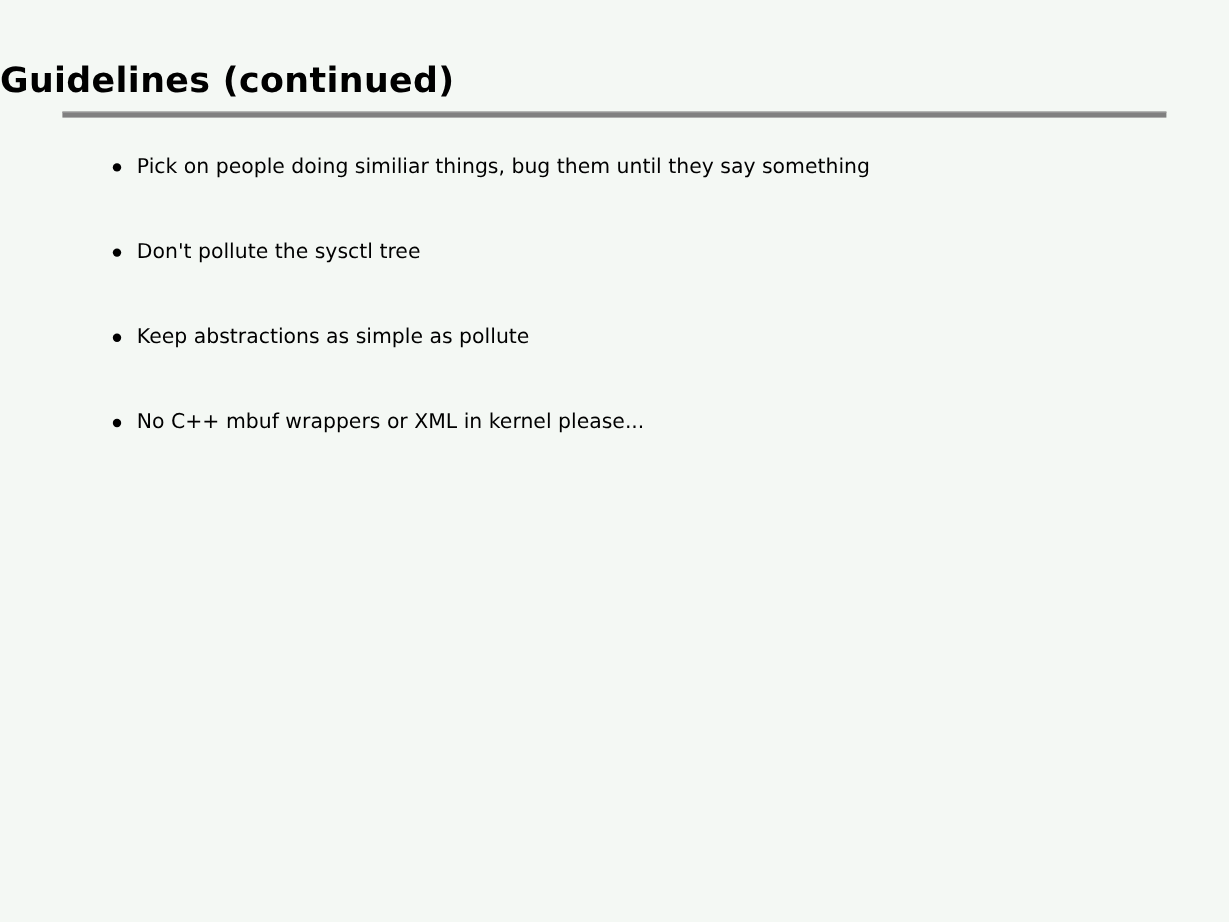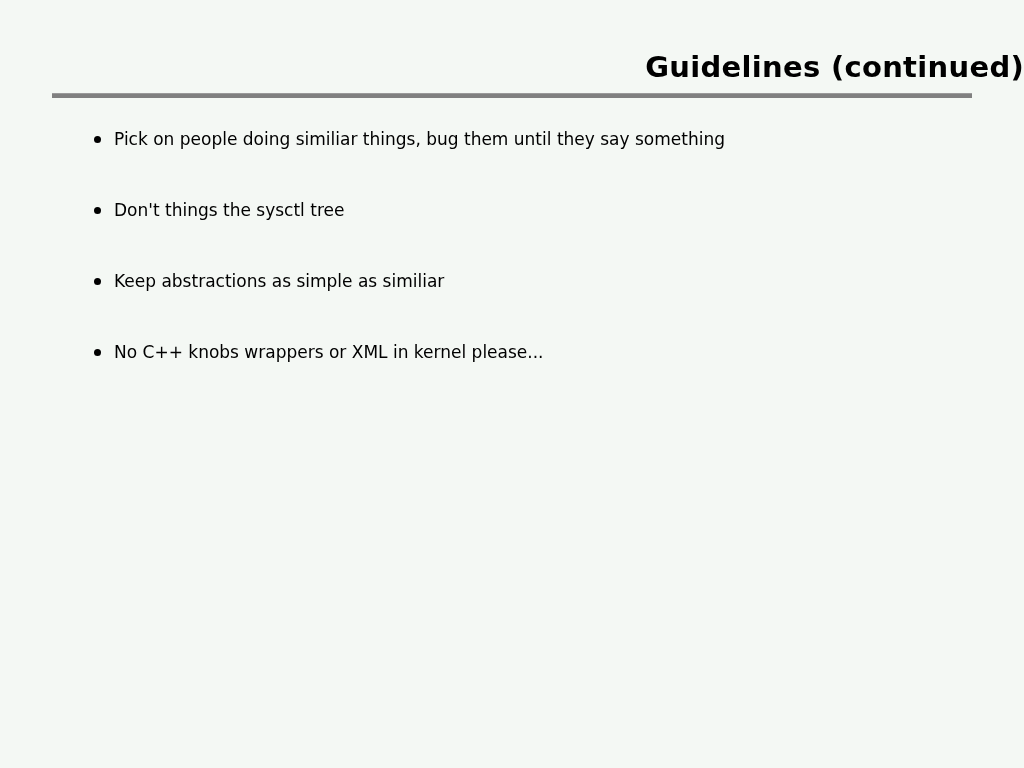--- a/index.html
+++ b/index.html
@@ -17,21 +17,21 @@
     position: relative;
     width: 1024px;
     height: 768px;
     box-sizing: border-box;
   }
   .slide-title {
     position: absolute;
     top: 50px;
     left: 0;
     width: 1024px;
-    text-align: right;
+    text-align: left;
     font-size: 29px;
     font-weight: bold;
     color: #000000;
     letter-spacing: 0.3px;
     font-family: "DejaVu Sans", sans-serif;
   }
   .title-rule {
     position: absolute;
     top: 93px;
     left: 52px;
@@ -80,25 +80,25 @@
 
   <div class="title-rule"></div>
 
   <ul class="bullet-list">
     <li class="bullet-item">
       <span class="bullet-dot"></span>
       <span class="bullet-text">Pick on people doing similiar things, bug them until they say something</span>
     </li>
     <li class="bullet-item">
       <span class="bullet-dot"></span>
-      <span class="bullet-text">Don't things the sysctl tree</span>
+      <span class="bullet-text">Don't pollute the sysctl tree</span>
     </li>
     <li class="bullet-item">
       <span class="bullet-dot"></span>
-      <span class="bullet-text">Keep abstractions as simple as similiar</span>
+      <span class="bullet-text">Keep abstractions as simple as pollute</span>
     </li>
     <li class="bullet-item">
       <span class="bullet-dot"></span>
-      <span class="bullet-text">No C++ knobs wrappers or XML in kernel please...</span>
+      <span class="bullet-text">No C++ mbuf wrappers or XML in kernel please...</span>
     </li>
   </ul>
 
 </div>
 
 </body></html>

